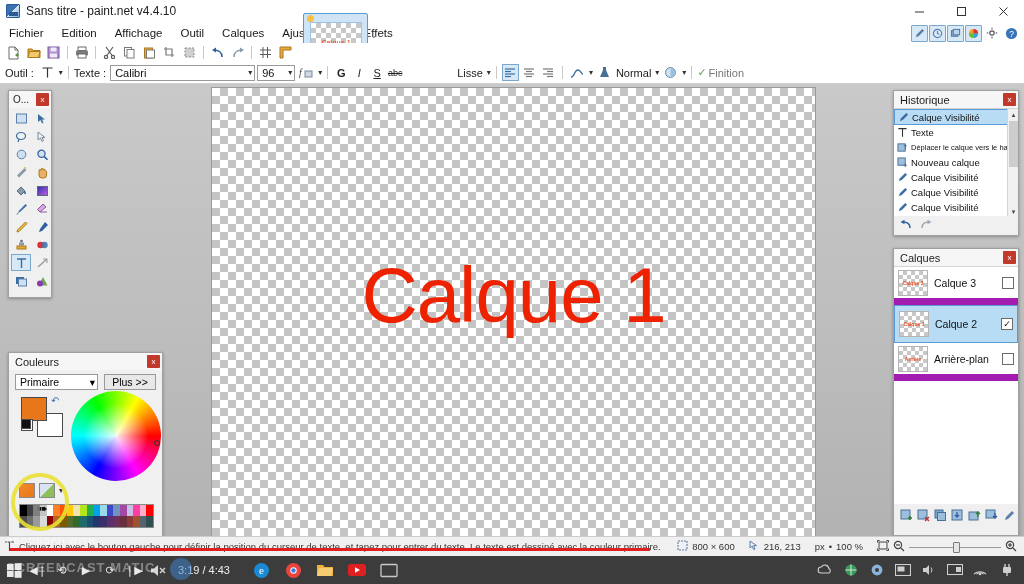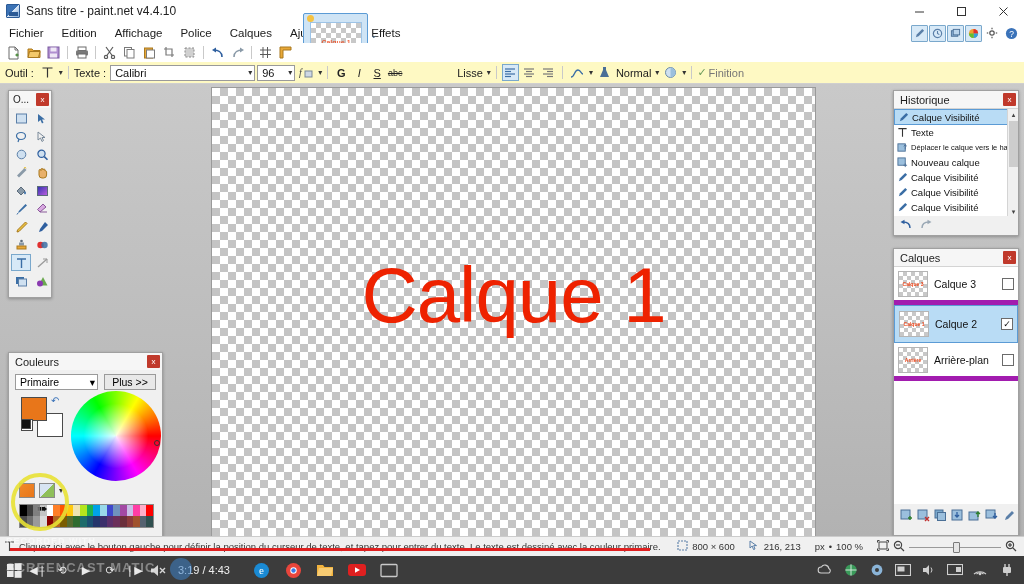--- a/index.html
+++ b/index.html
@@ -76,21 +76,21 @@
   .toolbar1{
     position:absolute; left:0; top:43px; width:1024px; height:19px;
     background:#ffffff; display:flex; align-items:center; padding-left:4px; gap:1px;
   }
   .tb-ico{ width:19px;height:17px;display:flex;align-items:center;justify-content:center;}
   .tb-sep{ width:1px;height:13px;background:#c9c9c9;margin:0 3px;}
 
   
   .toolbar2{
     position:absolute; left:0; top:62px; width:1024px; height:22px;
-    background:#fef9c3; display:flex; align-items:center; padding-left:5px;
+    background:#ffffff; display:flex; align-items:center; padding-left:5px;
     border-bottom:1px solid #cfcfcf; gap:2px;
   }
   .tb-label{ font-size:11px;color:#202020; margin-right:2px; white-space:nowrap;}
   .combo{
     height:16px; border:1px solid #9a9a9a; background:#fff; display:flex;
     align-items:center; padding:0 2px 0 4px; font-size:11px; color:#111;
     position:relative;
   }
   .combo .cv{ flex:1; white-space:nowrap; overflow:hidden;}
   .combo .cchev{ font-size:8px;color:#333; padding-left:3px;}
@@ -193,21 +193,21 @@
     background:#f0f0f0; border-left:1px solid #d4d4d4;}
   .hs-up,.hs-dn{ width:11px;height:11px;display:flex;align-items:center;justify-content:center;
     font-size:7px;color:#444;background:#f0f0f0;}
   .hs-thumb{ position:absolute; left:1px; top:12px; width:9px; height:46px; background:#cdcdcd;}
   .hist-foot{ height:18px; display:flex; align-items:center; gap:6px; padding-left:5px;}
 
   
   #layers{ left:893px; top:248px; width:126px; height:288px;}
   .layer-list{ background:#fff; border-top:1px solid #d4d4d4; height:238px;}
   .layer-row{ display:flex; align-items:center; height:38px; padding:0 4px; gap:6px;
-    border-bottom:5px solid #a21caf;}
+    border-bottom:7px solid #a21caf;}
   .layer-row.sel{ background:#b9dcf5; border:1px solid #5b9bd5;}
   .layer-thumb{ width:30px;height:26px;
     background-image:
       linear-gradient(45deg,#c8c8c8 25%,transparent 25%,transparent 75%,#c8c8c8 75%),
       linear-gradient(45deg,#c8c8c8 25%,transparent 25%,transparent 75%,#c8c8c8 75%);
     background-size:8px 8px; background-position:0 0,4px 4px; background-color:#fff;
     border:1px solid #b5b5b5; display:flex;align-items:center;justify-content:center;}
   .layer-thumb span{ font-size:5px;color:#ef4a1e;font-weight:bold;}
   .layer-name{ flex:1; font-size:10.5px; color:#111;}
   .layer-chk{ width:12px;height:12px;border:1px solid #6b6b6b;background:#fff;
@@ -279,21 +279,21 @@
             <line x1="9.5" y1="1.5" x2="1.5" y2="9.5" stroke="#333" stroke-width="1"></line>
           </svg>
       </div>
     </div>
   </div>
 
   <div class="menubar">
     <div class="menu-item">Fichier</div>
     <div class="menu-item">Edition</div>
     <div class="menu-item">Affichage</div>
-    <div class="menu-item">Police</div>
+    <div class="menu-item">Outil</div>
     <div class="menu-item">Calques</div>
     <div class="menu-item">Ajustements</div>
     <div class="menu-item">Effets</div>
   </div>
 
   <div class="top-right-tools">
     <div class="tg-btn">
       <svg width="11" height="11" viewBox="0 0 12 12">
           <path d="M9 1 L3 7 L2 10 L5 9 L11 3 Z" fill="#5a7fa8"></path>
         </svg>

